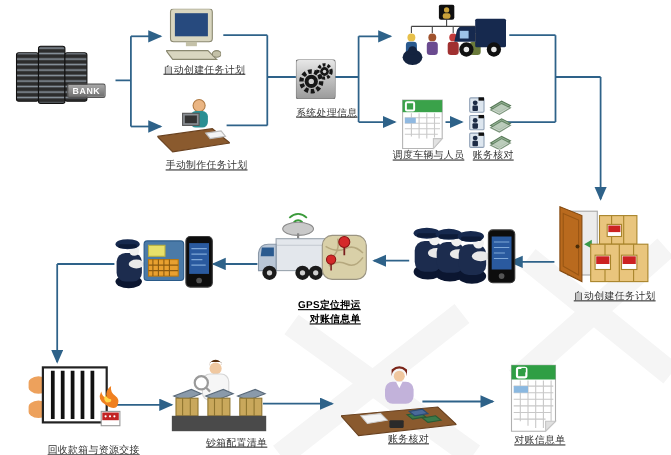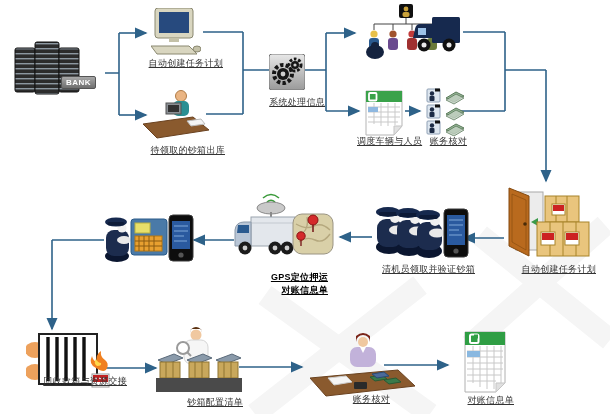--- a/index.html
+++ b/index.html
@@ -80,21 +80,21 @@
   <div class="node" style="left:143px;top:88px">
     <svg width="66" height="54">
       <circle cx="38" cy="8" r="5.5" fill="#eab583" stroke="#b07b45"></circle>
       <rect x="30" y="13" width="16" height="15" rx="5" fill="#2a8f93"></rect>
       <rect x="23" y="15" width="15" height="11" fill="#8a8f94" stroke="#555"></rect>
       <rect x="25" y="17" width="11" height="7" fill="#333"></rect>
       <polygon points="0,36 50,29 66,42 14,50" fill="#8a5a2e" stroke="#6a4220"></polygon>
       <polygon points="44,33 58,31 62,36 48,38" fill="#f4f4f4" stroke="#bbb"></polygon>
     </svg>
   </div>
-  <div class="lbl" style="left:125px;top:145px;width:100px">待领取的钞箱出库</div>
+  <div class="lbl" style="left:125px;top:145px;width:100px">手动制作任务计划</div>
 
   <div class="node" style="left:269px;top:54px">
     <svg width="36" height="36">
       <defs>
           <linearGradient id="gg" x1="0" y1="0" x2="0" y2="1">
         <stop offset="0" stop-color="#e8e8e8"></stop>
             <stop offset="1" stop-color="#9a9a9a"></stop>
       </linearGradient>
         </defs>
       <rect x="0" y="0" width="36" height="36" rx="3" fill="url(#gg)" stroke="#777"></rect>
@@ -234,21 +234,20 @@
           <rect x="6" y="10" width="19" height="4" rx="2" fill="#0d1b38"></rect>
       </g>
       <rect x="71" y="6" width="24" height="48" rx="4" fill="#0d0d0d" stroke="#3a3a3a"></rect>
       <rect x="74" y="12" width="18" height="30" fill="#2a5a9f"></rect>
       <g stroke="#7fa8d8" stroke-width="1">
           <path d="M76,17 h14 M76,22 h14 M76,27 h10 M76,32 h13"></path>
         </g>
       <circle cx="83" cy="48" r="2.6" fill="#555"></circle>
     </svg>
   </div>
-  <div class="lbl" style="left:365px;top:264px;width:110px">清机员领取并验证钞箱</div>
 
   <div class="node" style="left:233px;top:190px">
     <svg width="102" height="78">
       <g stroke="#3a9a3a" stroke-width="1.6" fill="none">
         <path d="M30,8 q8,-7 16,0 M34,12 q4,-3.5 8,0"></path>
       </g>
       <ellipse cx="38" cy="18" rx="14" ry="6" fill="#c9c9c9" stroke="#8a8a8a"></ellipse>
       <path d="M38,22 v6" stroke="#8a8a8a" stroke-width="2"></path>
       <rect x="18" y="27" width="44" height="29" fill="#e3e7ec" stroke="#9aa4ae"></rect>
       <path d="M18,33 h44" stroke="#c3c9d0"></path>
@@ -306,21 +305,21 @@
         </g>
       <path d="M70,38 q-8,-4 -4,-12 q1,5 5,6 q-2,-7 4,-11 q-1,6 4,9 q4,3 2,8 q-2,6 -11,0 z" fill="#f08020"></path>
       <path d="M71,36 q-4,-3 -1,-7 q2,4 5,4 q1,3 -4,3 z" fill="#ffd84a"></path>
       <rect x="66" y="44" width="17" height="13" fill="#fff" stroke="#999"></rect>
       <rect x="67" y="45" width="15" height="7" fill="#c22222"></rect>
       <circle cx="70" cy="48.5" r="1" fill="#fff"></circle>
         <circle cx="74" cy="48.5" r="1" fill="#fff"></circle>
         <circle cx="78" cy="48.5" r="1" fill="#fff"></circle>
     </svg>
   </div>
-  <div class="lbl" style="left:17px;top:376px;width:110px">回收款箱与资源交接</div>
+  <div class="lbl" style="left:17px;top:404px;width:110px">回收款箱与资源交接</div>
 
   <div class="node" style="left:156px;top:326px">
     <svg width="88" height="72">
       <circle cx="40" cy="9" r="5.5" fill="#f0c8a0"></circle>
         <path d="M34,7 a6,6 0 0 1 12,0 l-1,-4 h-10 z" fill="#5a3010"></path>
       <rect x="28" y="14" width="24" height="24" rx="7" fill="#f6f6f6" stroke="#d5d5d5"></rect>
       <circle cx="27" cy="22" r="6" fill="#fff" stroke="#9a9a9a" stroke-width="2"></circle>
       <path d="M31,26 l4,4" stroke="#9a9a9a" stroke-width="2"></path>
       <g>
         <polygon points="2,34 18,28 27,32 11,38" fill="#8a9aaa" stroke="#5a6a7a"></polygon>

